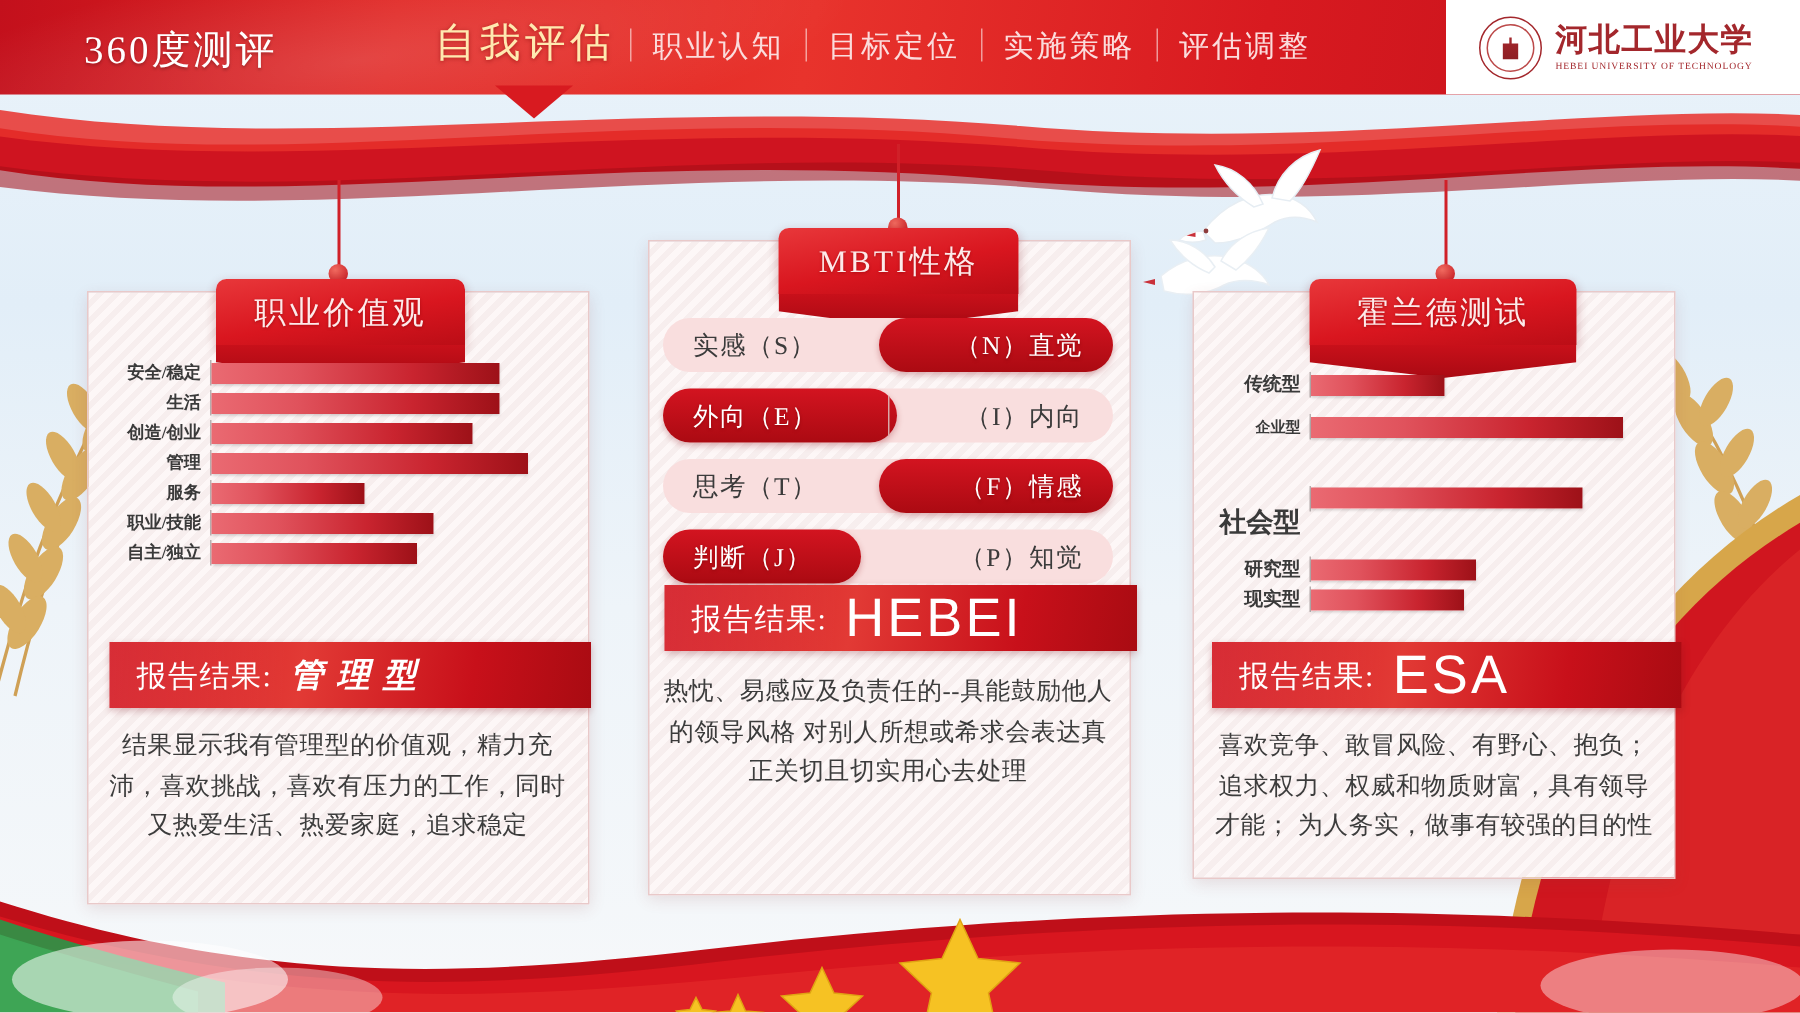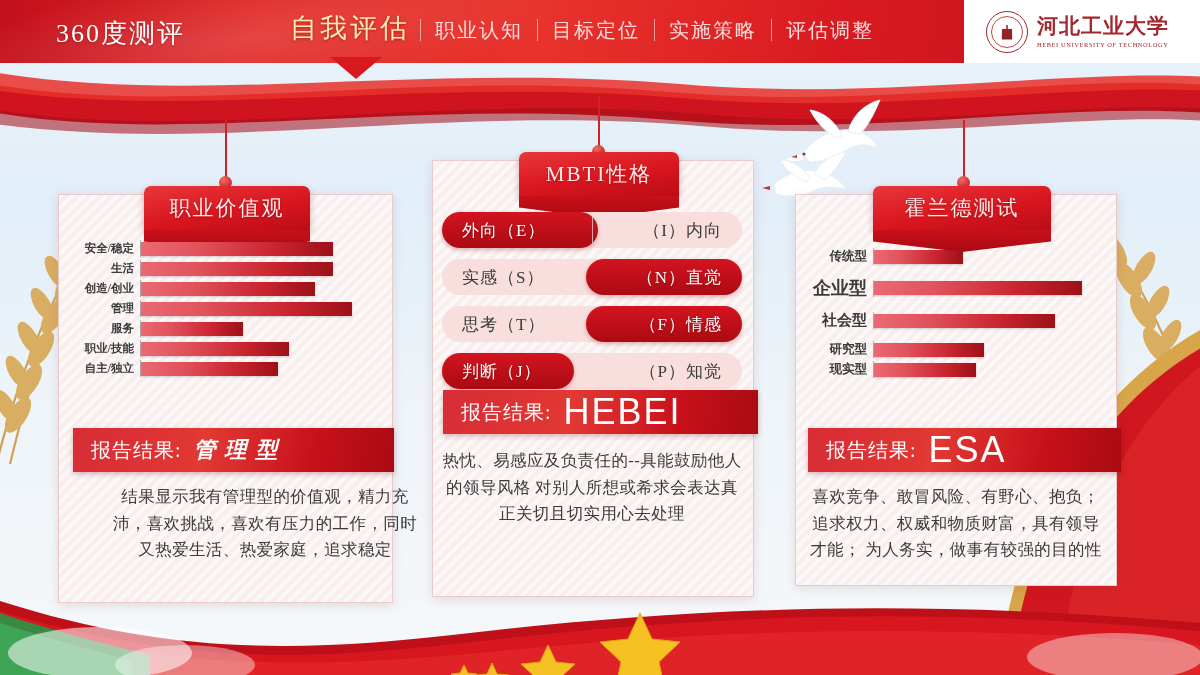--- a/index.html
+++ b/index.html
@@ -263,40 +263,40 @@
       <div class="btrack">
           <div class="bfill" style="width:57.0%"></div>
         </div>
       </div>
   </div>
 
   <div class="resbar" style="left:73px;top:428px;width:303px;">
     <span class="res-lab">报告结果:</span>
     <span class="res-val brush">管理型</span>
   </div>
-  <div class="desc" style="left:70px;top:484px;width:310px;margin-left:40px;">结果显示我有管理型的价值观，精力充沛，喜欢挑战，喜欢有压力的工作，同时又热爱生活、热爱家庭，追求稳定</div>
+  <div class="desc" style="left:70px;top:484px;width:310px;">结果显示我有管理型的价值观，精力充沛，喜欢挑战，喜欢有压力的工作，同时又热爱生活、热爱家庭，追求稳定</div>
 
   <div class="hang-line" style="left:598px;top:96px;height:52px;"></div>
   <div class="hang-dot" style="left:592px;top:145px;"></div>
   <div class="card" style="left:432px;top:160px;width:320px;height:435px;"></div>
   <div class="banner" style="left:519px;top:152px;width:160px;">
     <span>MBTI性格</span>
   </div>
 
   <div style="position:absolute;left:442px;top:212px;width:300px;z-index:18;">
     <div class="pill">
+      <div class="half right"></div>
+      <span class="tx l off">实感（S）</span>
+      <span class="tx r on">（N）直觉</span>
+    </div>
+    <div class="pill">
       <div class="half left"></div>
       <div class="pill-divider"></div>
       <span class="tx l on">外向（E）</span>
       <span class="tx r off">（I）内向</span>
-    </div>
-    <div class="pill">
-      <div class="half right"></div>
-      <span class="tx l off">实感（S）</span>
-      <span class="tx r on">（N）直觉</span>
     </div>
     <div class="pill">
       <div class="half right"></div>
       <span class="tx l off">思考（T）</span>
       <span class="tx r on">（F）情感</span>
     </div>
     <div class="pill">
       <div class="half left" style="width:44%"></div>
       <span class="tx l on">判断（J）</span>
       <span class="tx r off">（P）知觉</span>
@@ -317,27 +317,27 @@
   </div>
 
   <div class="chart" style="left:805px;top:248px;width:300px;">
     <div class="brow" style="margin-bottom:11px;">
         <div class="blabel" style="width:62px;font-size:12.5px;">传统型</div>
       <div class="btrack">
           <div class="bfill" style="width:38.5%"></div>
         </div>
       </div>
     <div class="brow" style="margin-bottom:11px;">
-        <div class="blabel" style="width:62px;font-size:18px;">企业型</div>
+        <div class="blabel" style="width:62px;font-size:10px;">企业型</div>
       <div class="btrack">
           <div class="bfill" style="width:90.0%"></div>
         </div>
       </div>
     <div class="brow" style="margin-bottom:11px;">
-        <div class="blabel" style="width:62px;font-size:15px;">社会型</div>
+        <div class="blabel" style="width:62px;font-size:18px;margin-top:32px;">社会型</div>
       <div class="btrack">
           <div class="bfill" style="width:78.5%"></div>
         </div>
       </div>
     <div class="brow" style="">
         <div class="blabel" style="width:62px;font-size:12.5px;">研究型</div>
       <div class="btrack">
           <div class="bfill" style="width:47.5%"></div>
         </div>
       </div>

